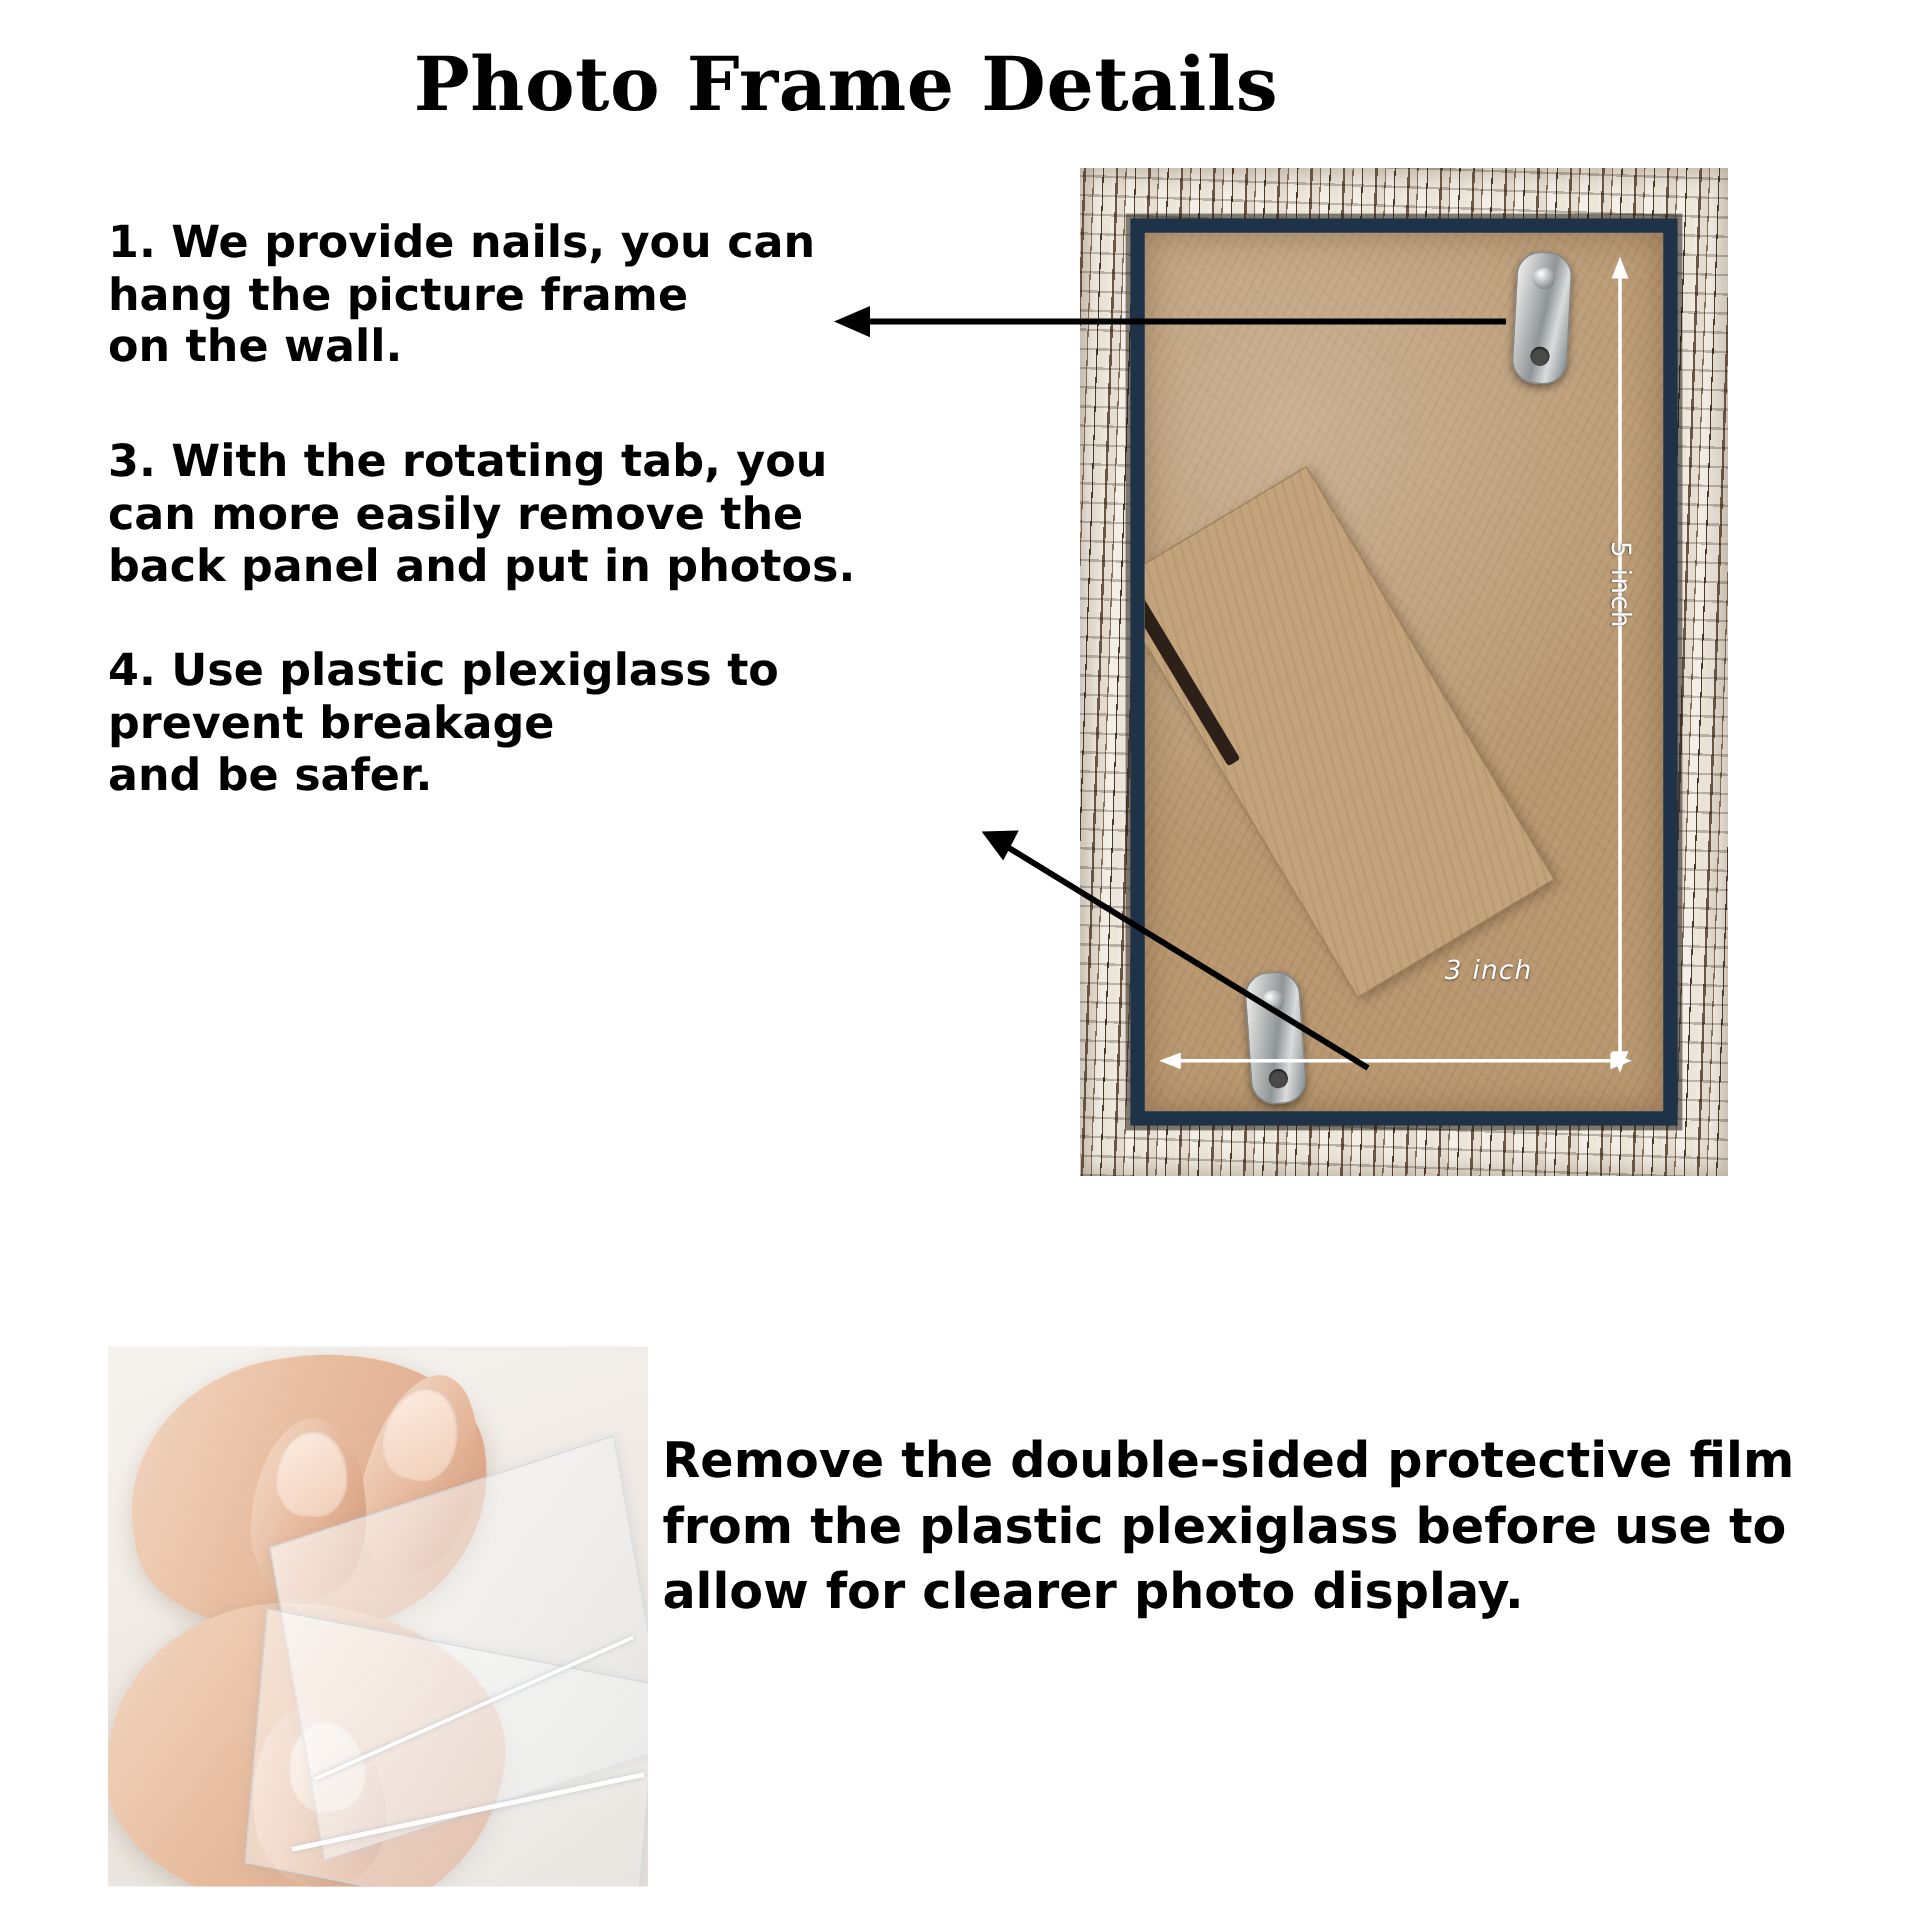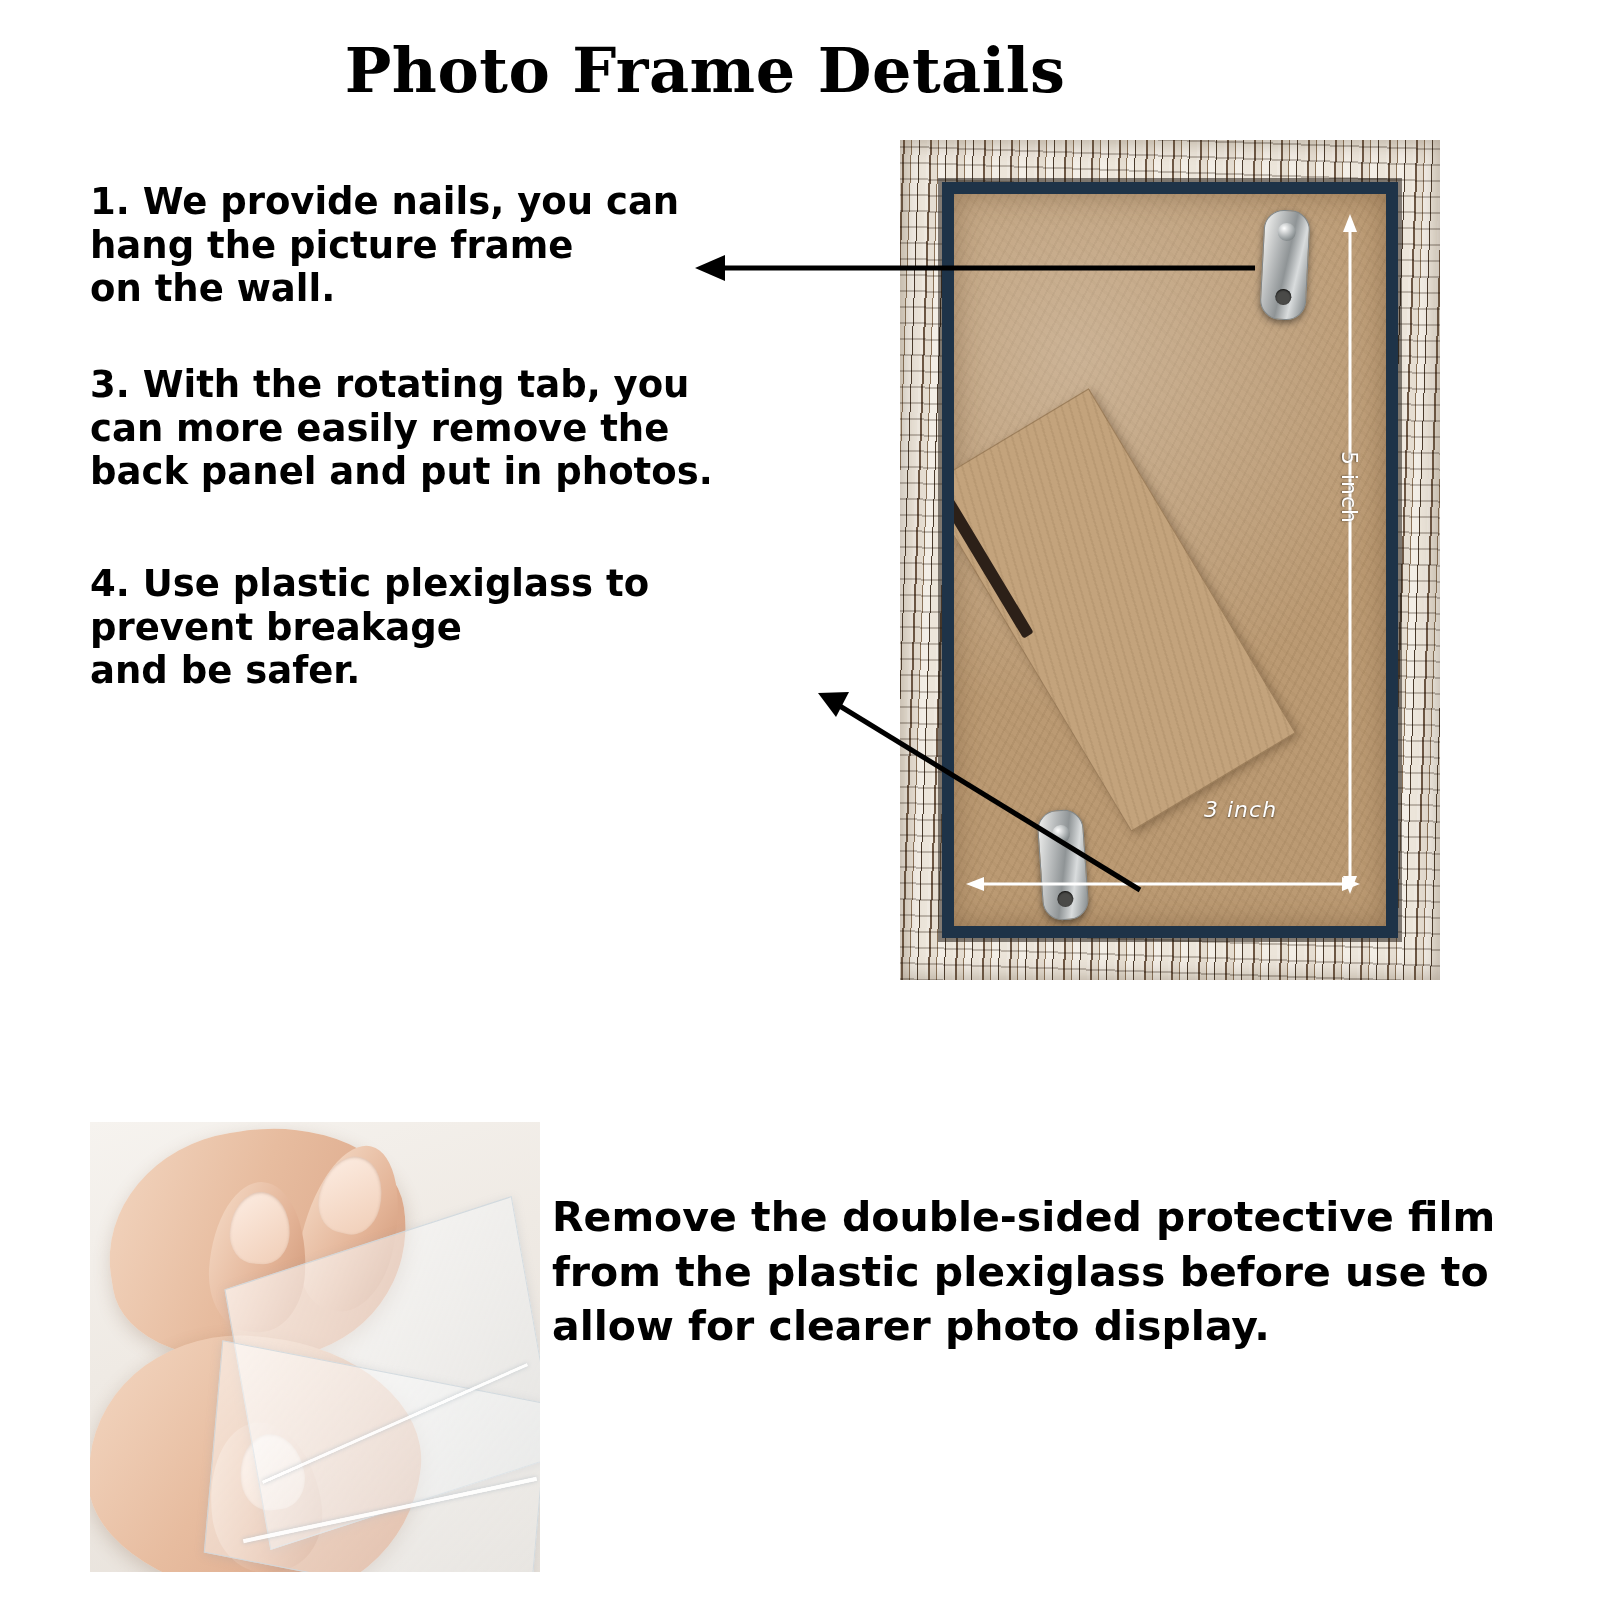--- a/index.html
+++ b/index.html
@@ -40,21 +40,21 @@
     font-family: "DejaVu Sans", sans-serif;
     font-weight: bold;
     font-size: 37px;
     line-height: 1.18;
     color: #000000;
     margin-bottom: 27px;
     white-space: pre-line;
   }
   .instruction.i1 { margin-bottom: 52px; }
   .instruction.i2 { margin-bottom: 50px; }
-  .instruction.i3 { margin-bottom: 68px; }
+  .instruction.i3 { margin-bottom: 43px; }
 
   
   #frame-photo {
     position: absolute;
     left: 900px;
     top: 140px;
     width: 540px;
     height: 840px;
   }
   

